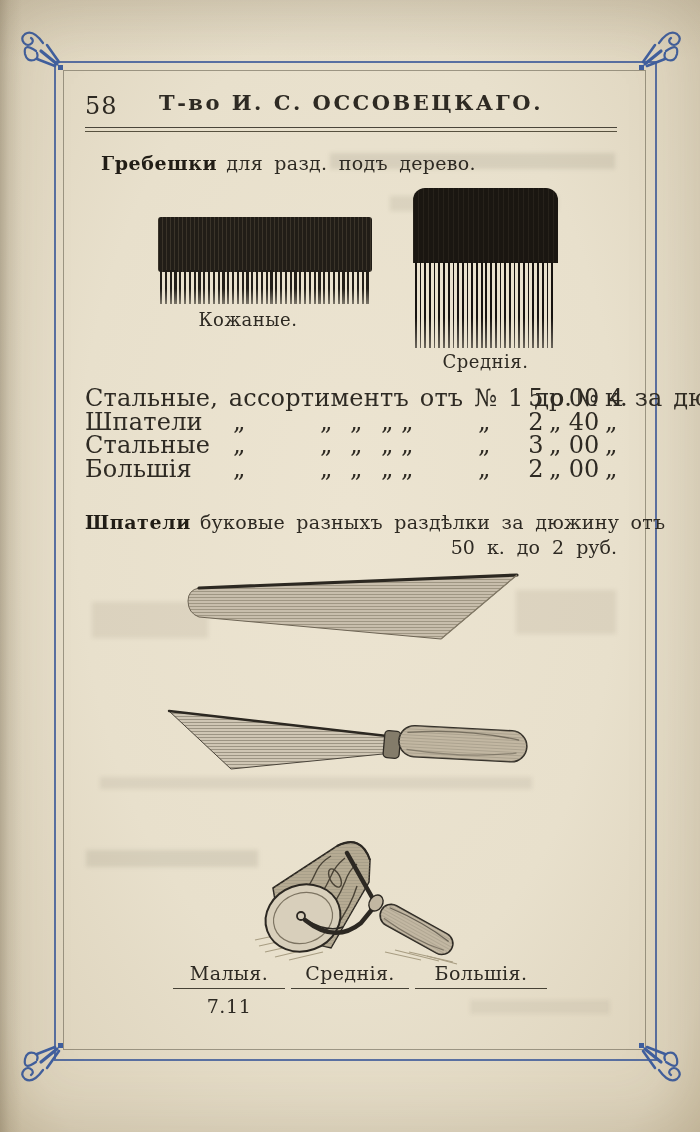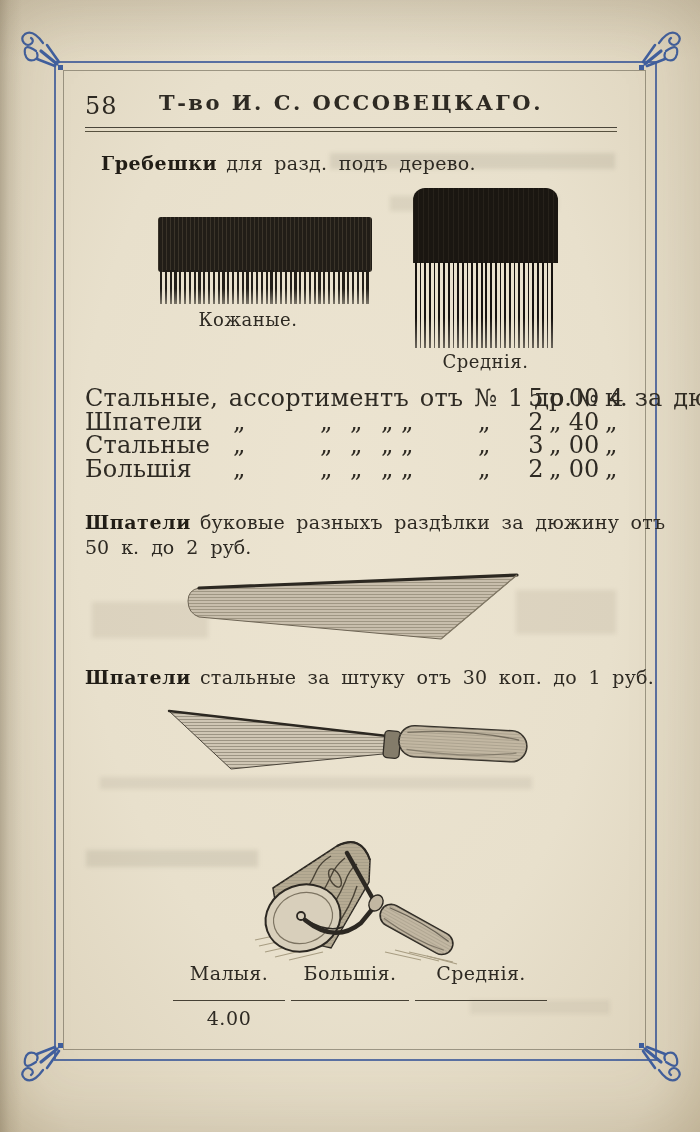--- a/index.html
+++ b/index.html
@@ -26,21 +26,21 @@
   
   .content{position:absolute;left:85px;top:0;width:532px;height:1132px;}
   .abs{position:absolute;}
   .pagenum{left:0;top:92px;font-size:24px;letter-spacing:1px;}
   .title{left:0;top:90px;width:100%;text-align:center;font-size:21px;letter-spacing:2.5px;font-weight:bold;}
   .header-rule{left:0;top:127px;width:532px;height:3px;border-top:1.4px solid #4a453a;border-bottom:1px solid #57513f;}
   .h{font-size:19px;letter-spacing:.3px;word-spacing:5px;white-space:nowrap;}
   .h b{font-size:19px;letter-spacing:.6px;margin-right:9px;color:#211d16;}
   .h-combs{left:16px;top:152px;}
   .h-wood{left:0;top:511px;}
-  .h-wood2{left:0;top:536px;width:100%;text-align:left;font-size:19px;word-spacing:6px;}
+  .h-wood2{left:0;top:536px;width:100%;text-align:right;font-size:19px;word-spacing:6px;}
   .h-steel{left:0;top:666px;}
   .h-mach{left:0;top:810px;}
   
   .comb-l-body{left:73px;top:217px;width:214px;height:55px;border-radius:3px;
     background:repeating-linear-gradient(90deg, rgba(150,135,108,.22) 0 1px, rgba(0,0,0,0) 1px 4px),#211d17;}
   .comb-l-teeth{left:75px;top:270px;width:210px;height:34px;
     background:repeating-linear-gradient(90deg,#221e18 0 2.2px, rgba(0,0,0,0) 2.2px 4.8px);
     -webkit-mask-image:linear-gradient(#000 55%,rgba(0,0,0,.55));mask-image:linear-gradient(#000 55%,rgba(0,0,0,.55));}
   .comb-r-body{left:328px;top:188px;width:145px;height:75px;border-radius:12px 12px 0 0;
     background:repeating-linear-gradient(90deg, rgba(150,135,108,.10) 0 1px, rgba(0,0,0,0) 1px 5px),#1a1611;}
@@ -55,21 +55,21 @@
   .prow{position:relative;height:23.5px;line-height:23.5px;font-size:24px;}
   .prow span{position:absolute;white-space:nowrap;}
   .c-name{left:0;letter-spacing:.2px;word-spacing:3px;}
   .c-d1{left:148px;}.c-d2{left:235px;}.c-d3{left:265px;}.c-d4{left:296px;}.c-d5{left:316px;}.c-d6{left:393px;}
   .c-rub{left:441px;width:20px;text-align:center;}
   .c-rsep{left:464px;}
   .c-kop{left:483px;width:32px;text-align:center;}
   .c-ksep{left:520px;}
   
   .mtable{left:88px;top:962px;display:grid;grid-template-columns:112px 118px 132px;column-gap:6px;font-size:19px;text-align:center;}
-  .mth{border-bottom:1.5px solid #464135;padding-bottom:16px;letter-spacing:.4px;}
+  .mth{border-bottom:1.5px solid #464135;padding-bottom:4px;letter-spacing:.4px;}
   .mtd{padding-top:6px;letter-spacing:.6px;}
 </style>
 </head>
 <body>
 
 <div class="page">
 
   <div class="ghost" style="left:330px;top:153px;width:285px;height:16px;background:rgba(125,118,98,.16);"></div>
   <div class="ghost" style="left:390px;top:196px;width:168px;height:15px;background:rgba(125,118,98,.14);"></div>
   <div class="ghost" style="left:92px;top:602px;width:116px;height:36px;background:rgba(140,130,108,.14);"></div>
@@ -207,23 +207,20 @@
           <path d="M0 1.5 H4" stroke="#948b78" stroke-width="0.8"></path>
         </pattern>
       </defs>
       <path d="M334 9 L16 22 Q5 24 5 35 Q5 47 16 51 L258 73 Z" fill="#c8beac"></path>
       <path d="M334 9 L16 22 Q5 24 5 35 Q5 47 16 51 L258 73 Z" fill="url(#hw)"></path>
       <path d="M334 9 L16 22 Q5 24 5 35 Q5 47 16 51 L258 73 Z" fill="none" stroke="#6e6555" stroke-width="1"></path>
       <path d="M334 9 L16 22" stroke="#2c2821" stroke-width="3.2" fill="none" stroke-linecap="round"></path>
       <path d="M258 73 L334 9" stroke="#837a67" stroke-width="1.2" fill="none"></path>
     </svg>
 
-    <div class="abs h h-steel">
-      <b>Шпатели</b><span>стальные за штуку отъ 30 коп. до 1 руб.</span>
-    </div>
 
     <svg class="abs" style="left:70px;top:700px;" width="380" height="82" viewBox="0 0 380 82">
       <defs>
         <pattern id="hs" width="4" height="3" patternUnits="userSpaceOnUse">
           <path d="M0 1.5 H4" stroke="#8f8876" stroke-width="0.8"></path>
         </pattern>
       </defs>
       <path d="M14 11 L232 36 L238 53 L76 69 Z" fill="#cfc6b4"></path>
       <path d="M14 11 L232 36 L238 53 L76 69 Z" fill="url(#hs)"></path>
       <path d="M14 11 L232 36 L238 53 L76 69 Z" fill="none" stroke="#4a443a" stroke-width="1"></path>
@@ -280,19 +277,19 @@
       <g transform="rotate(29 142 72)">
         <rect x="138" y="61" width="80" height="22" rx="11" fill="#c2b7a2" stroke="#2c2822" stroke-width="1.6"></rect>
         <rect x="138" y="61" width="80" height="22" rx="11" fill="url(#hm)" opacity=".5"></rect>
         <path d="M144 66 Q180 62 212 67" stroke="rgba(50,45,36,.6)" stroke-width="1.2" fill="none"></path>
         <path d="M144 78 Q182 83 212 77" stroke="rgba(50,45,36,.45)" stroke-width="1.1" fill="none"></path>
       </g>
     </svg>
 
     <div class="abs mtable">
       <div class="mth">Малыя.</div>
+      <div class="mth">Среднія.</div>
       <div class="mth">Большія.</div>
-      <div class="mth">Среднія.</div>
-      <div class="mtd">4.00</div>
+      <div class="mtd">7.11</div>
     </div>
 
   </div>
 </div>
 
 </body></html>

